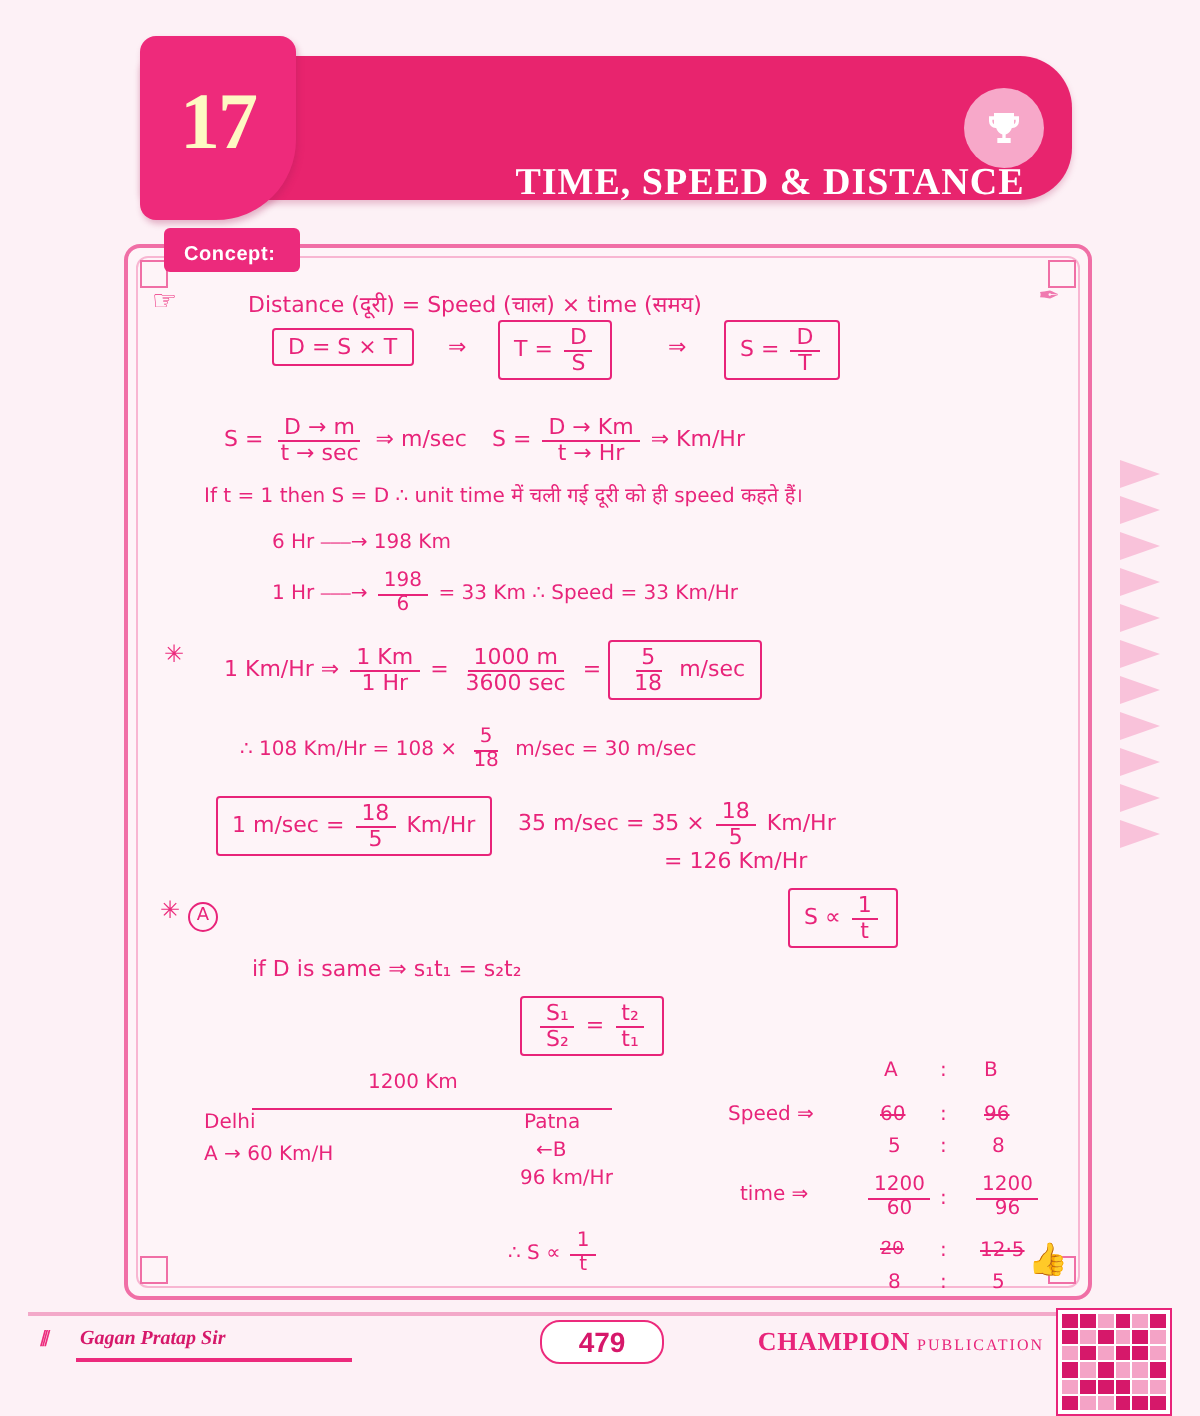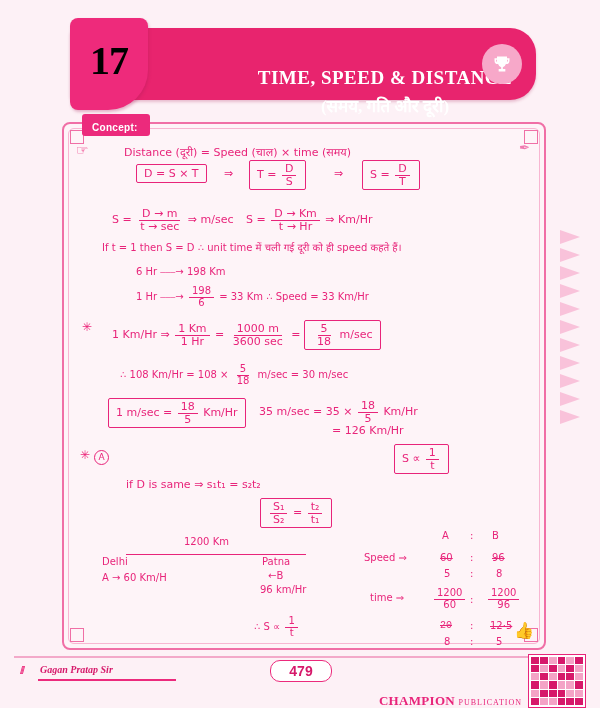--- a/index.html
+++ b/index.html
@@ -24,21 +24,21 @@
     box-shadow:0 2px 3px rgba(170,30,90,.25);
   }
   .chapter-tab{
     position:absolute;left:70px;top:18px;width:78px;height:92px;
     background:#ee2a7b;
     border-radius:8px 8px 40px 8px;
     box-shadow:1px 2px 3px rgba(170,30,90,.3);
     display:flex;align-items:center;justify-content:center;
   }
   .chapter-num{
-    color:#000000;font-size:40px;font-weight:bold;
+    color:#fef9c3;font-size:40px;font-weight:bold;
     font-family:"Liberation Serif", serif;
     letter-spacing:-1px;
     margin-top:-8px;
   }
   .title-wrap{
     position:absolute;left:150px;top:30px;width:330px;height:68px;
     display:flex;flex-direction:column;align-items:center;justify-content:center;
     color:#fff;text-align:center;
   }
   .title-en{
@@ -143,21 +143,21 @@
   .page-pill{
     position:absolute;left:270px;top:8px;width:60px;height:20px;
     border:1.5px solid #ec2a7c;border-radius:10px;
     display:flex;align-items:center;justify-content:center;
     color:#d6186a;font-size:14px;font-weight:bold;
     background:#fff;
   }
   .brand{
     position:absolute;right:78px;top:11px;
     color:#e8247a;font-size:13px;font-weight:bold;
-    font-family:"Liberation Serif", serif;letter-spacing:.3px;margin-top:30px;
+    font-family:"Liberation Serif", serif;letter-spacing:.3px;
   }
   .brand .sub{font-size:8px;letter-spacing:1px;font-weight:normal;}
   .qr{
     position:absolute;right:14px;top:2px;width:52px;height:48px;
     border:1px solid #e8247a;background:#fff;
     display:grid;grid-template-columns:repeat(6,1fr);grid-template-rows:repeat(6,1fr);
     padding:2px;gap:1px;
   }
   .qr i{background:#f4a3c6;display:block;}
   .qr i.on{background:#d6186a;}
@@ -181,21 +181,20 @@
   }
 </style>
 </head>
 <body>
 
 <div class="page">
 
   <div class="header">
     <div class="title-wrap">
       <div class="title-en">TIME, SPEED &amp; DISTANCE</div>
-      <div class="title-hi">(समय, गति और दूरी)</div>
     </div>
     <div class="trophy-badge">
       <svg width="20" height="20" viewBox="0 0 24 24" fill="#ffffff" aria-hidden="true">
         <path d="M6 3h12v2h3v3a4 4 0 0 1-4 4h-.3A6 6 0 0 1 13 15.9V18h3v3H8v-3h3v-2.1A6 6 0 0 1 7.3 12H7a4 4 0 0 1-4-4V5h3V3zm0 4H5v1a2 2 0 0 0 1 1.7V7zm12 0v2.7A2 2 0 0 0 19 8V7h-1z"></path>
       </svg>
     </div>
   </div>
   <div class="chapter-tab">
     <div class="chapter-num">17</div>
   </div>

